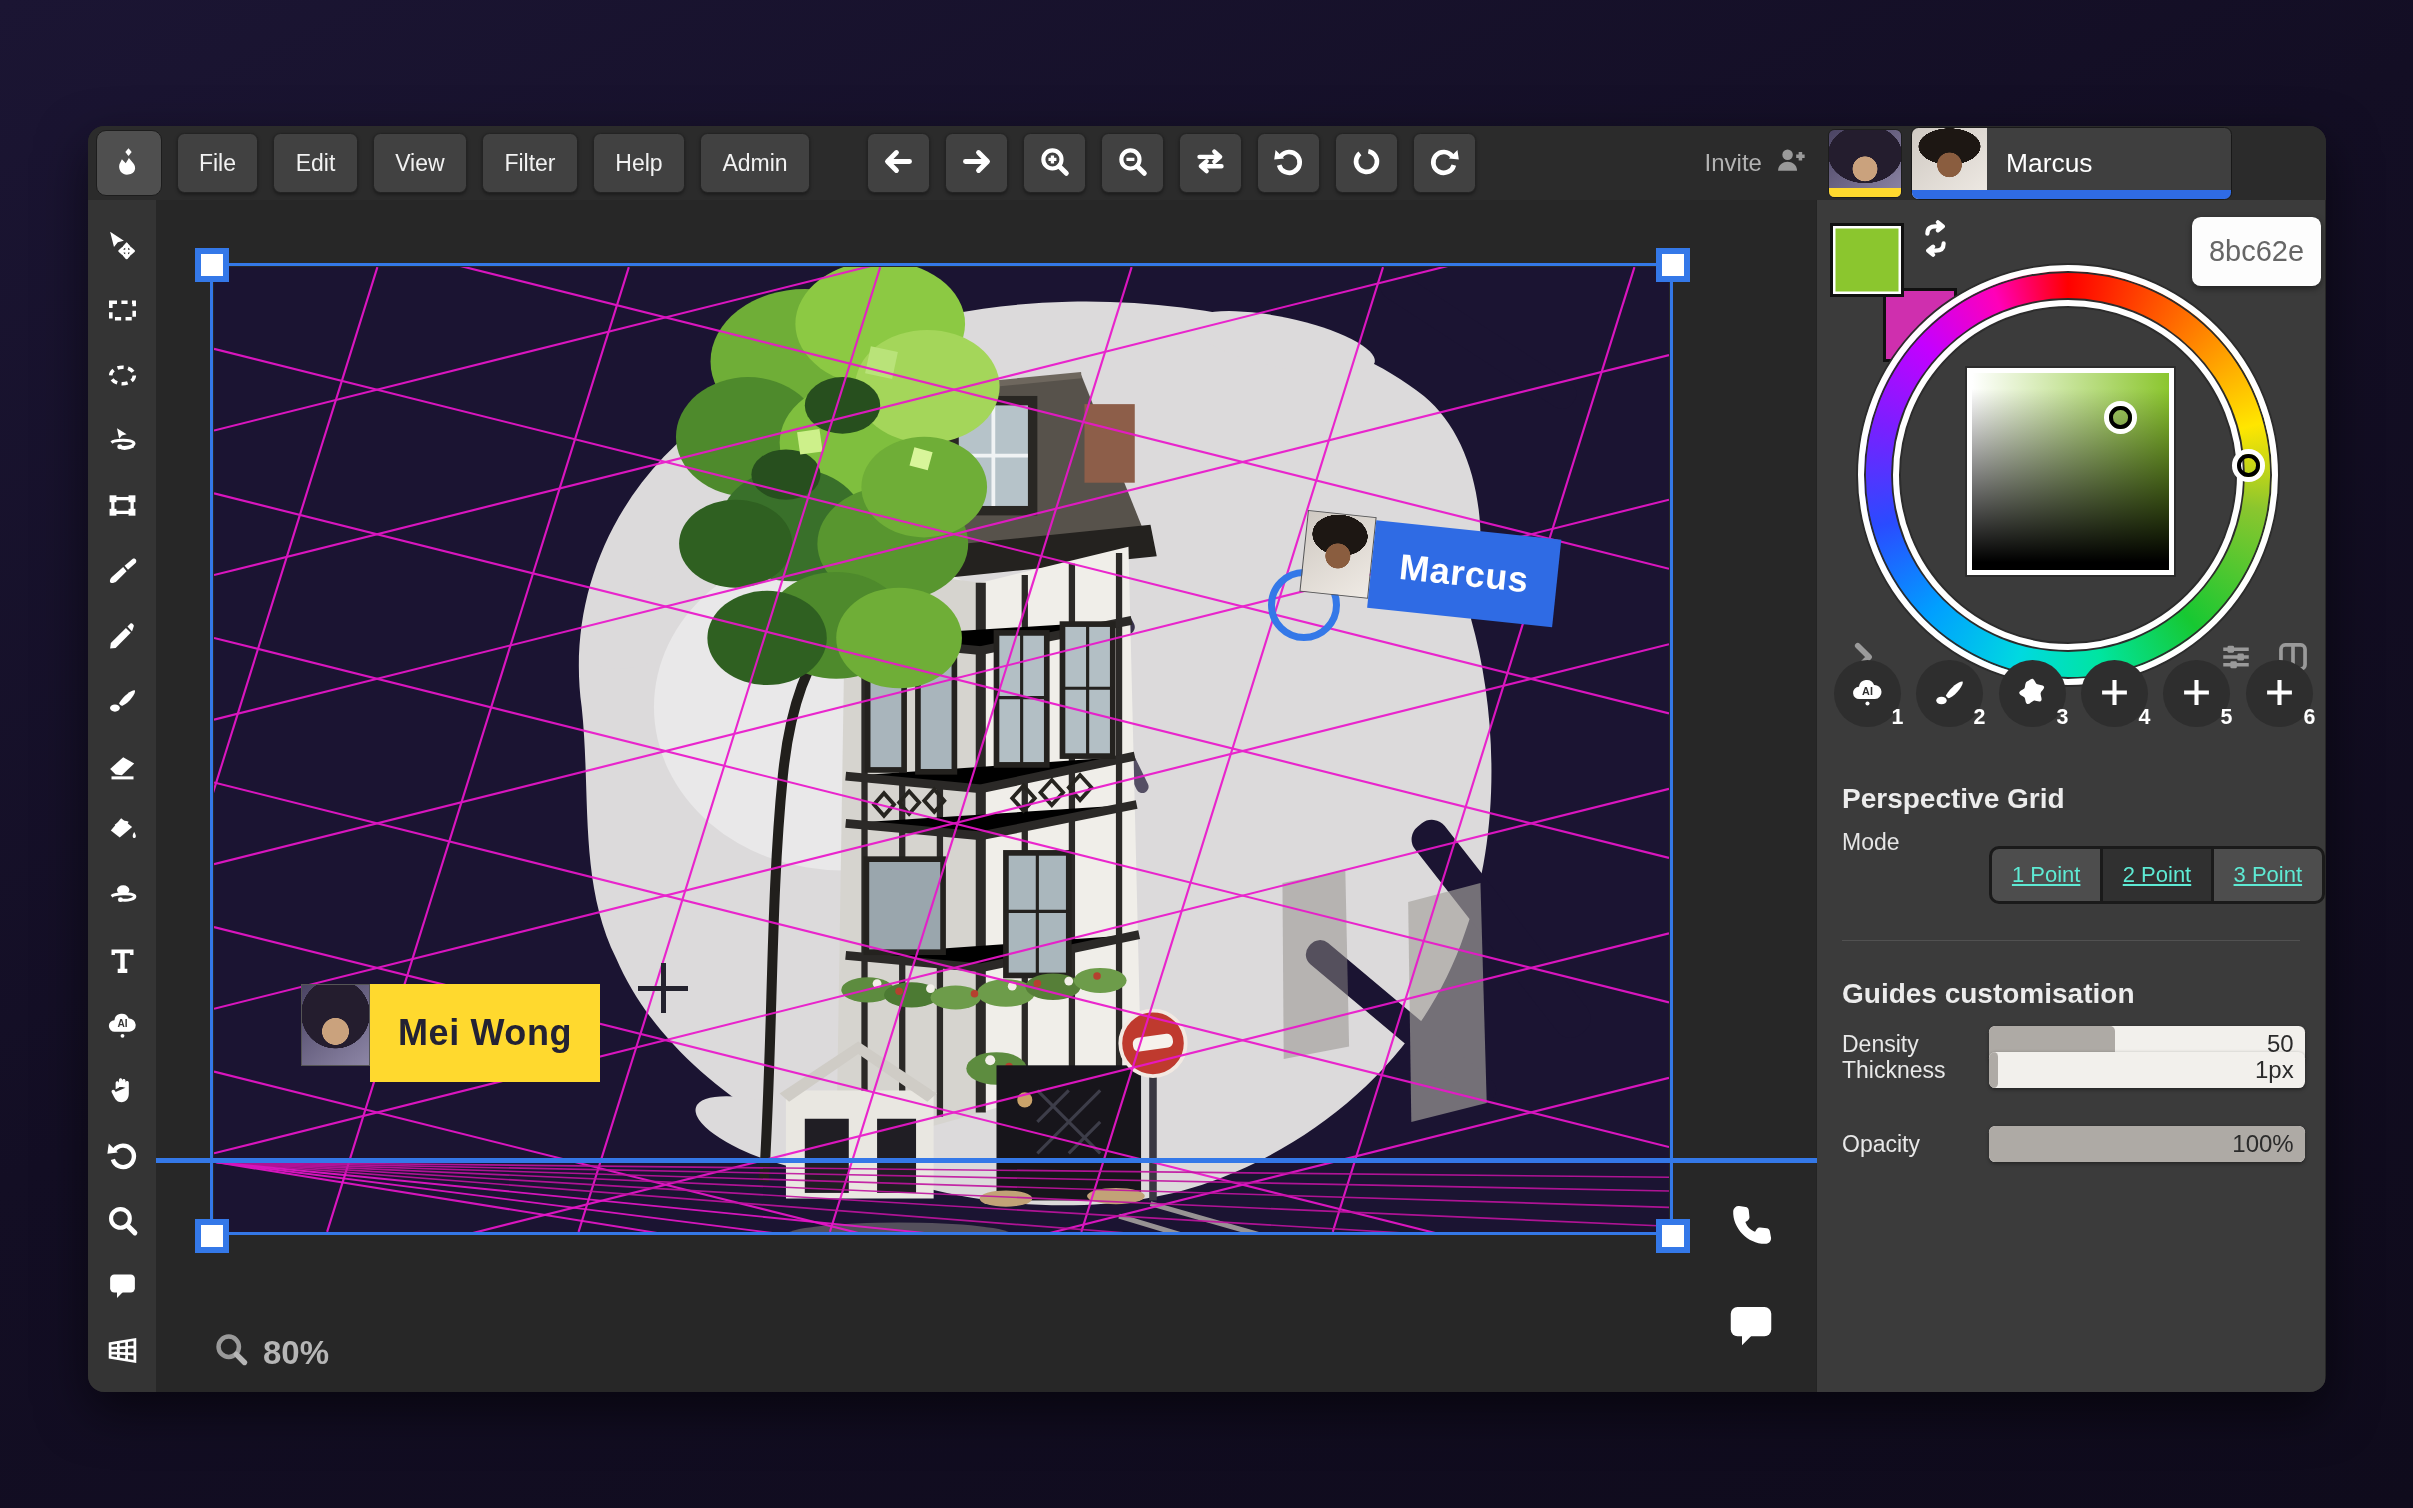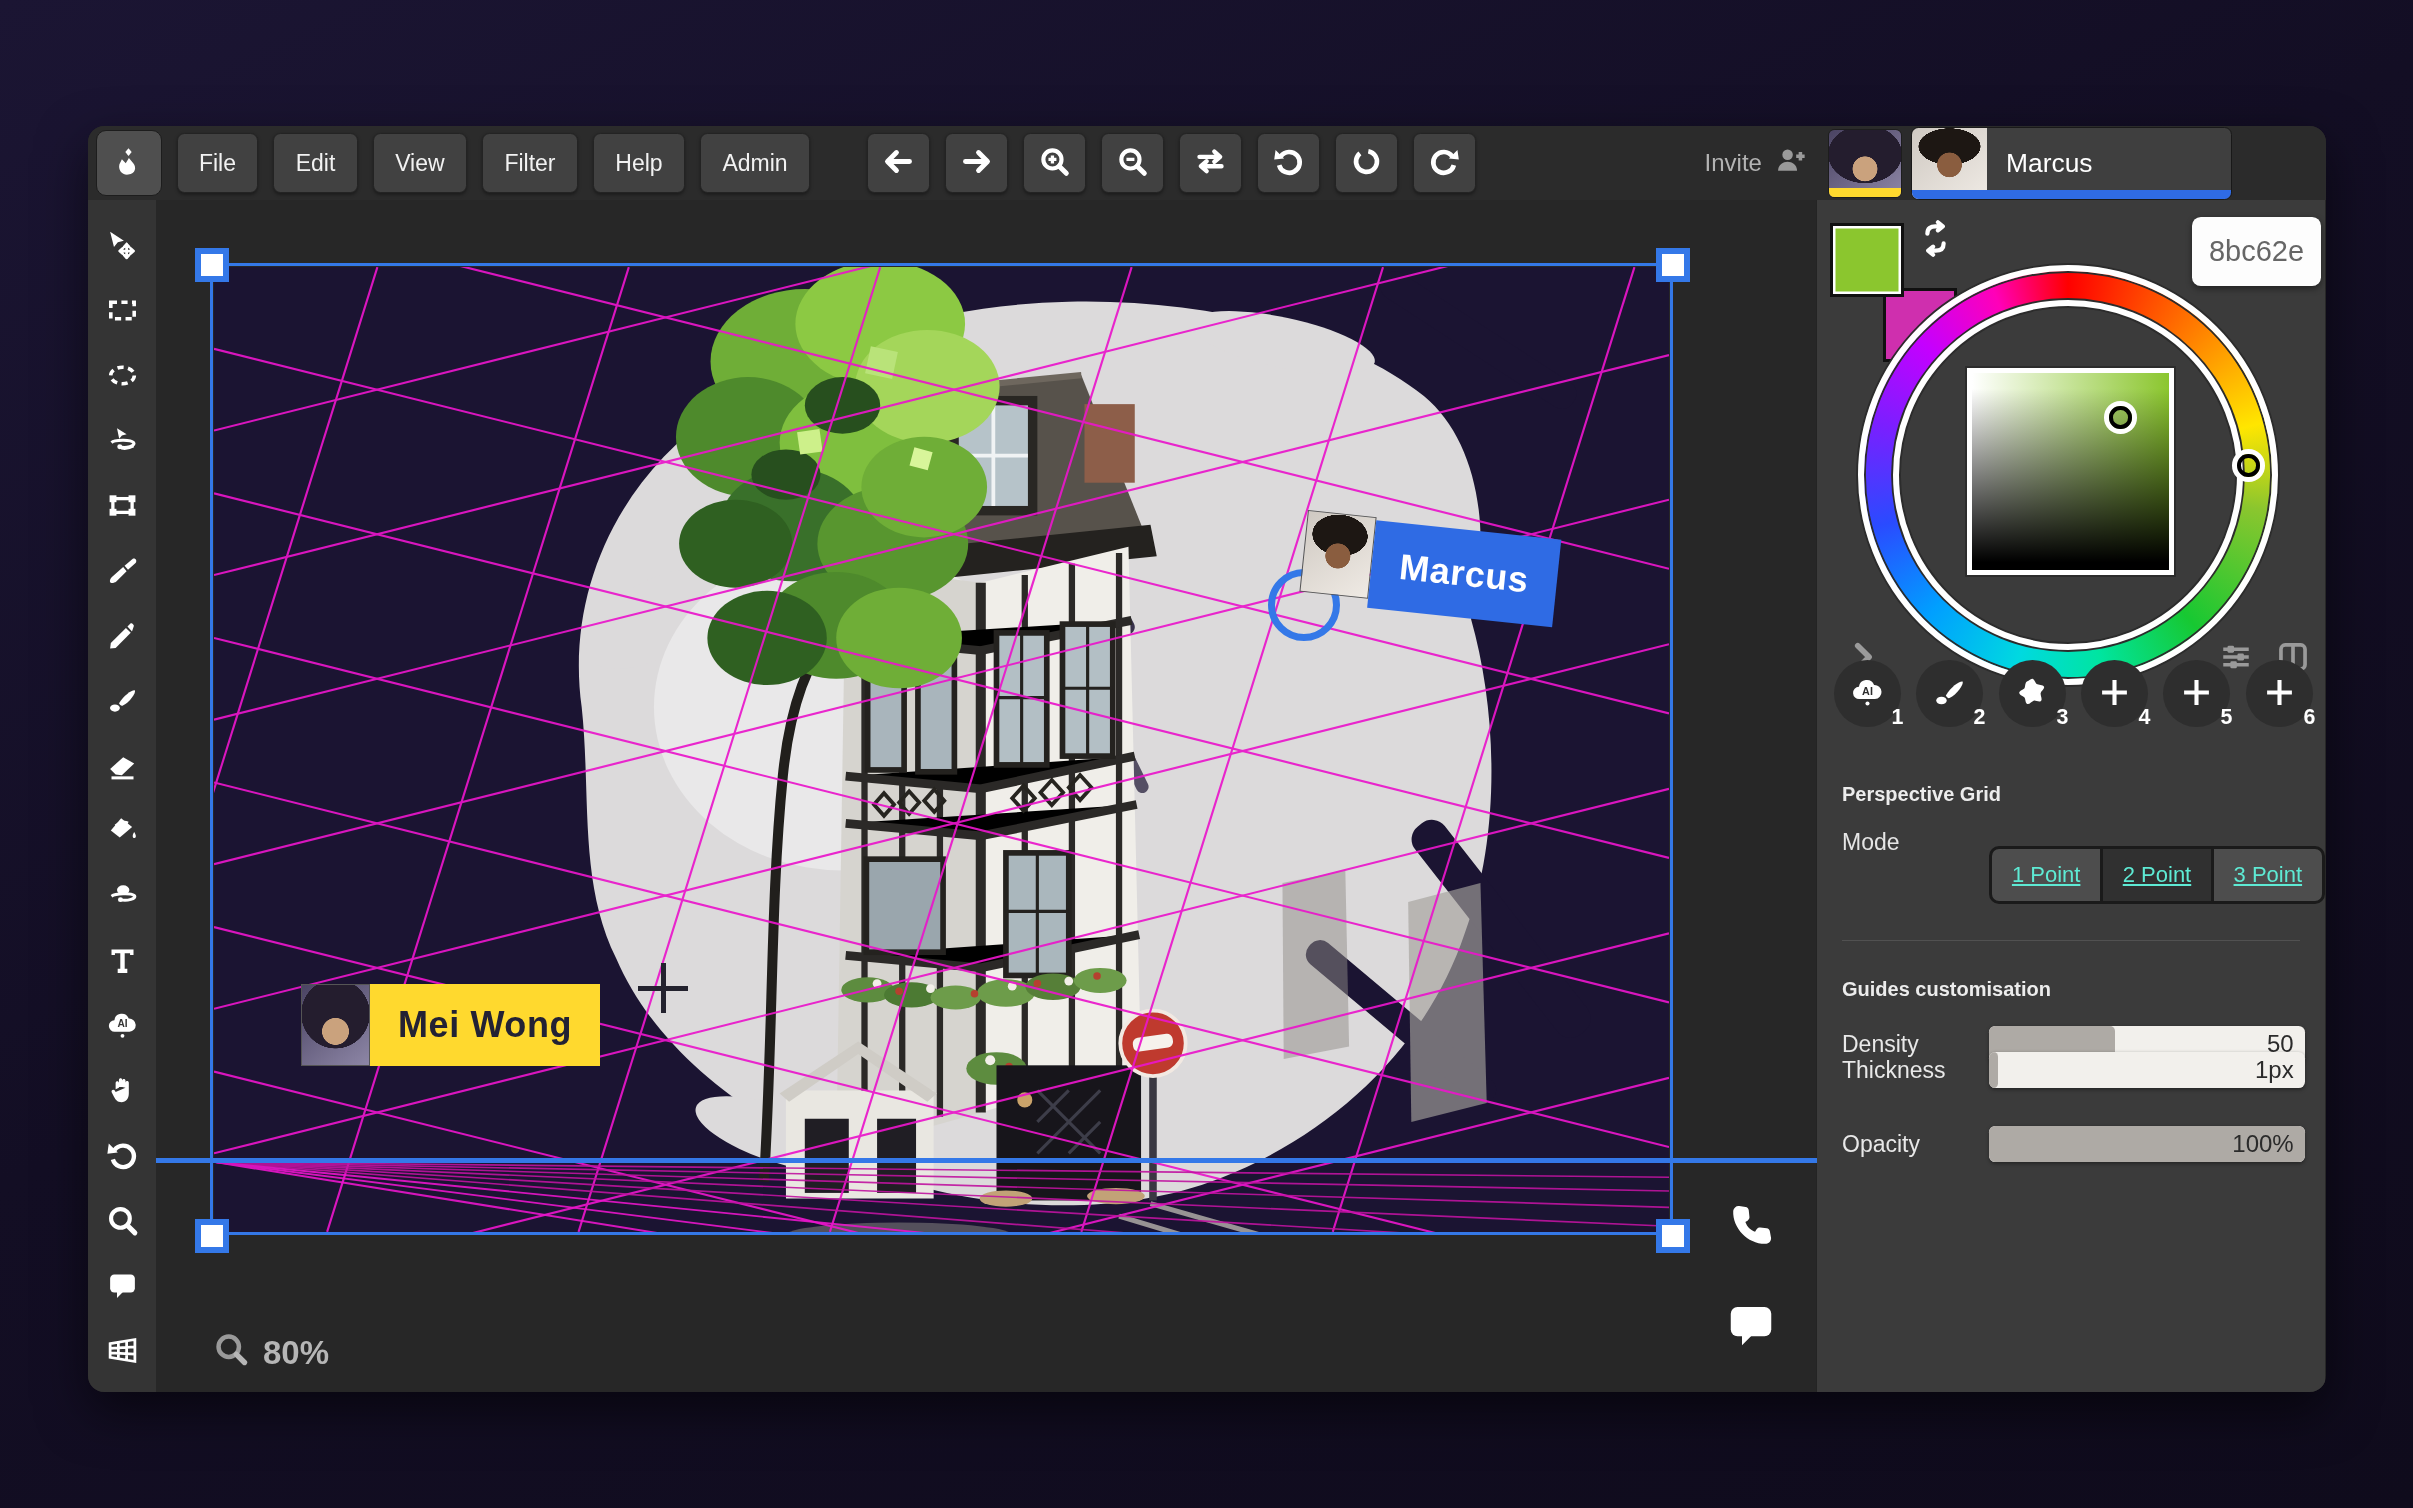--- a/index.html
+++ b/index.html
@@ -166,21 +166,21 @@
   .panel-iconrow svg { width: 34px; height: 34px; }
   .slot {
     position: absolute; width: 67px; height: 67px; border-radius: 50%;
     background: #2e2e2e; display: flex; align-items: center; justify-content: center;
   }
   .slot svg { width: 35px; height: 35px; }
   .slot .num {
     position: absolute; right: -2.5px; bottom: -2.5px; color: #fff;
     font-size: 21.4px; font-weight: bold;
   }
-  .ph { color: #ececec; font-size: 20px; font-weight: bold; position: absolute; }
+  .ph { color: #ececec; font-size: 28px; font-weight: bold; position: absolute; }
   .plabel { color: #e6e6e6; font-size: 23px; position: absolute; }
   .segmented {
     position: absolute; left: 172px; top: 646px; width: 336px; height: 58px;
     display: flex; border: 3.1px solid #1a1a1a; border-radius: 10px; overflow: hidden;
     background: #1a1a1a; gap: 2.5px;
   }
   .seg {
     flex: 1; background: #4d4d4d; color: #5eead4; font-size: 22px;
     display: flex; align-items: center; justify-content: center; text-decoration: underline;
   }
@@ -582,21 +582,21 @@
 
       <div class="user-label" style="left:1152px; top:310px; transform:rotate(6deg); transform-origin:left top;">
         <div class="av avatar-marcus"></div>
         <div class="tag" style="background:#2f6be4; color:#fff;">
           <span>Marcus</span>
         </div>
       </div>
 
       <div class="user-label" style="left:145px; top:784px;">
         <div class="av avatar-mei"></div>
-        <div class="tag" style="background:#ffd92e; color:#232234; margin-top:0; height:82px;">
+        <div class="tag" style="background:#ffd92e; color:#232234; margin-top:0; height:98px;">
           <span>Mei Wong</span>
         </div>
       </div>
 
       <div class="crosshair"></div>
 
       <div class="zoom-indicator">
         <span><svg viewBox="0 0 24 24">
               <circle class="gs" stroke="#b6b6b6" stroke-width="3" cx="10.5" cy="10.5" r="6.8" fill="none"></circle>
               <path stroke="#b6b6b6" stroke-width="3.6" stroke-linecap="round" d="M15.6 15.6 L21 21" fill="none"></path>

